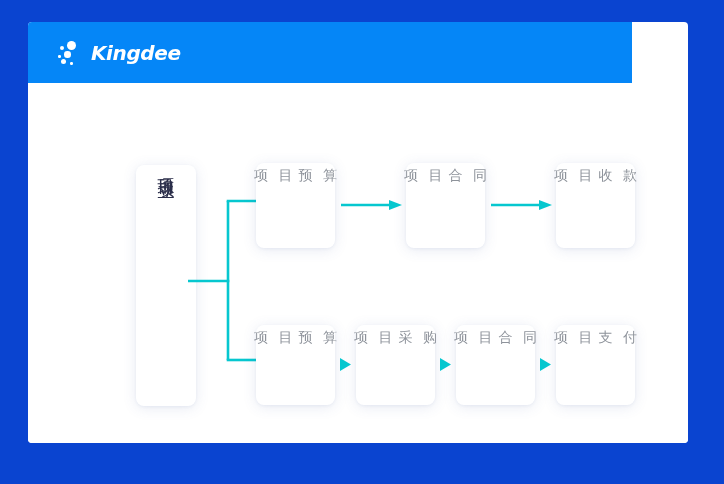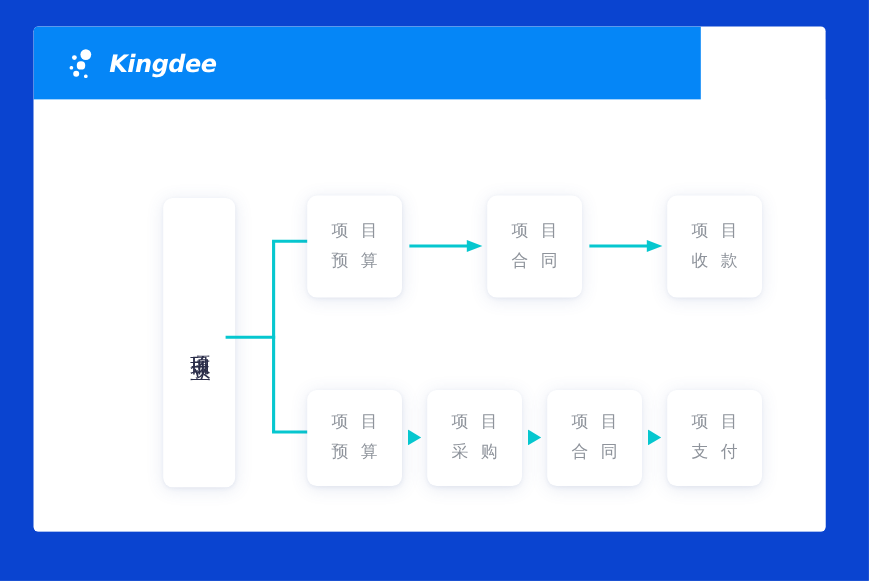--- a/index.html
+++ b/index.html
@@ -30,21 +30,21 @@
     height: 421px;
     background: #ffffff;
     border-radius: 4px;
     overflow: hidden;
   }
 
   .card-header {
     position: absolute;
     left: 0;
     top: 0;
-    width: 556px;
+    width: 604px;
     height: 61px;
     background: #0586f7;
   }
 
   
   .logo {
     position: absolute;
     left: 28px;
     top: 16px;
     height: 30px;
@@ -90,22 +90,22 @@
   }
 
   
   .fbox {
     position: absolute;
     background: #ffffff;
     border-radius: 8px;
     box-shadow: 0 2px 14px rgba(72, 95, 160, 0.13),
                 0 1px 3px rgba(72, 95, 160, 0.07);
     display: flex;
-    flex-direction: column;
-    align-items: center;
+    flex-direction: row;
+    align-items: flex-start;
     justify-content: center;
     box-sizing: border-box;
   }
   .fbox .ln {
     color: #8e939b;
     font-size: 14px;
     line-height: 25px;
     letter-spacing: 3px;
     text-indent: 3px;
     white-space: nowrap;

